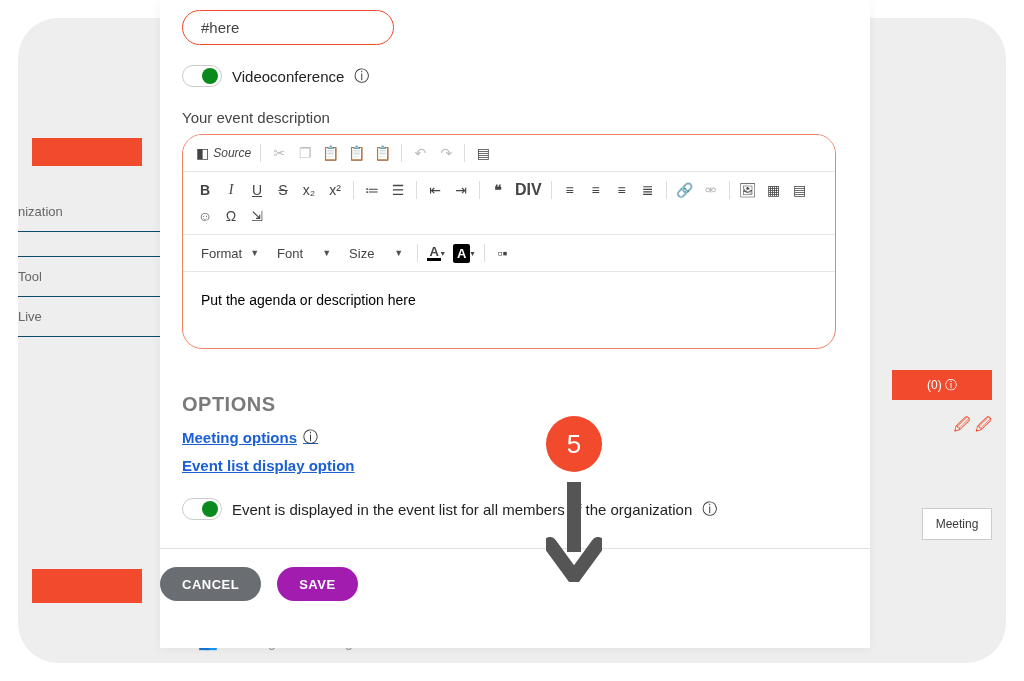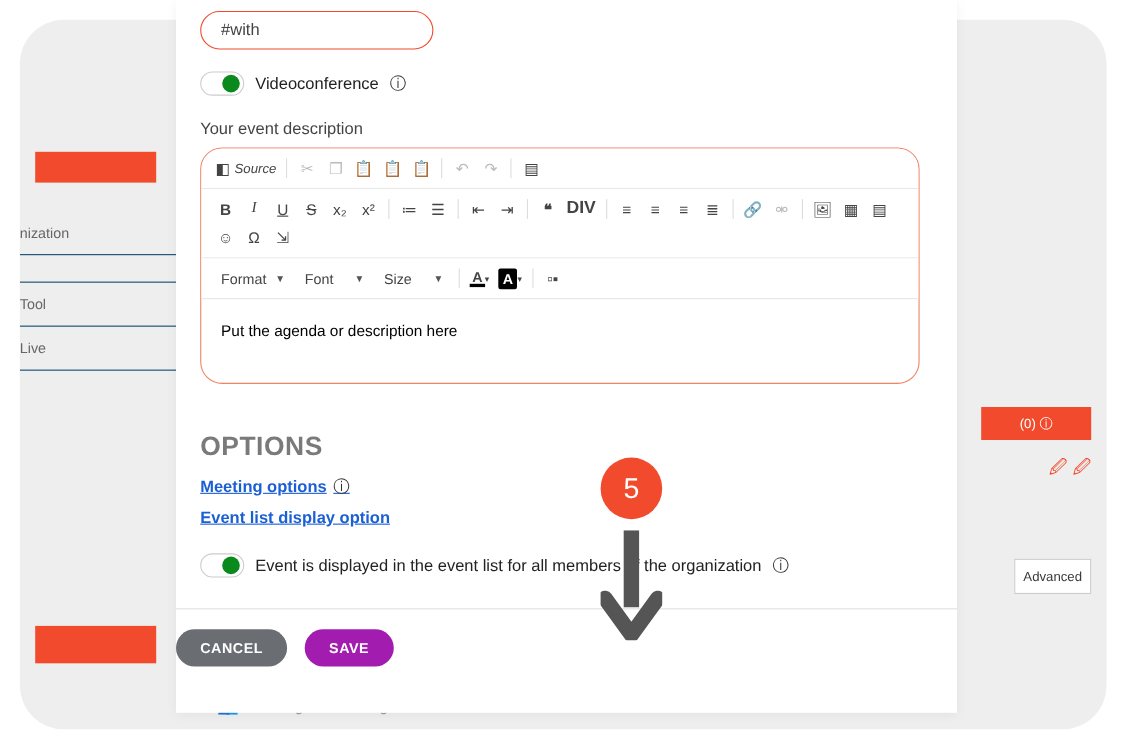--- a/index.html
+++ b/index.html
@@ -118,21 +118,21 @@
     font-weight: bold; font-size: 13px; color: #fff;
     background: #000; padding: 2px 4px; border-radius: 2px;
   }
   .editor-body {
     padding: 20px 18px 40px;
     color: #000000;
     font-size: 14px;
   }
 
   .section-title {
-    font-size: 24px; font-weight: 700; color: #7a7a7a;
+    font-size: 20px; font-weight: 700; color: #7a7a7a;
     letter-spacing: 0.5px;
     margin: 44px 0 12px;
   }
   .link {
     color: #1b5fd4;
     font-weight: 700;
     text-decoration: underline;
     font-size: 15px;
     display: inline-flex;
     align-items: center;
@@ -187,33 +187,33 @@
 <div class="bg-frame">
   <div class="bg-red"></div>
   <div class="bg-sidebar" style="top:174px;">
     <div>nization</div>
     <div></div>
     <div>Tool</div>
     <div>Live</div>
   </div>
   <div class="bg-orange-bar"><span>(0)</span> &nbsp;ⓘ</div>
   <div class="bg-icons-tr">🖉 🖉</div>
-  <div class="bg-prev">Advanced</div>
+  <div class="bg-prev">Meeting</div>
   <div class="bg-red-btn"></div>
   <div class="bg-meeting">
     <span class="ic">👥</span>
     <span>Meeting with colleagues</span>
     <span>ⓘ</span>
   </div>
 </div>
 
 <div class="modal">
   <div class="content">
 
-    <div class="pill-input">#with</div>
+    <div class="pill-input">#here</div>
 
     <div class="toggle-row">
       <div class="toggle">
         <div class="knob"></div>
       </div>
       <span>Videoconference</span>
       <span class="info-ic">ⓘ</span>
     </div>
 
     <div class="label">Your event description</div>

